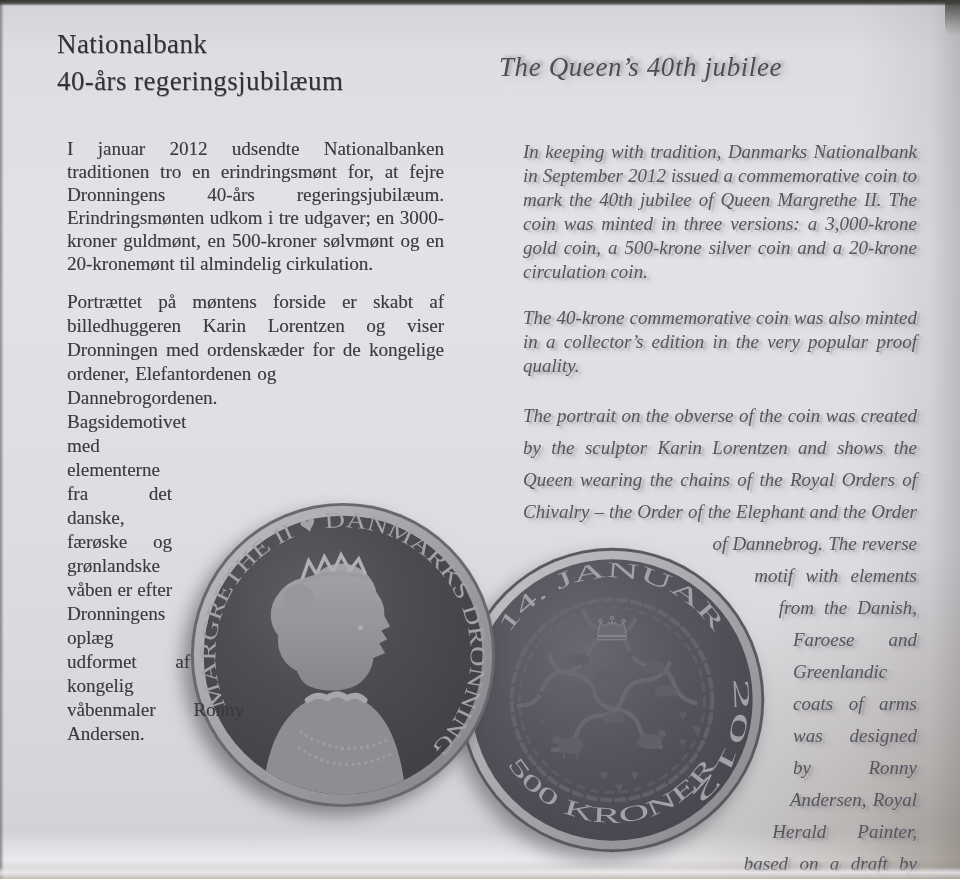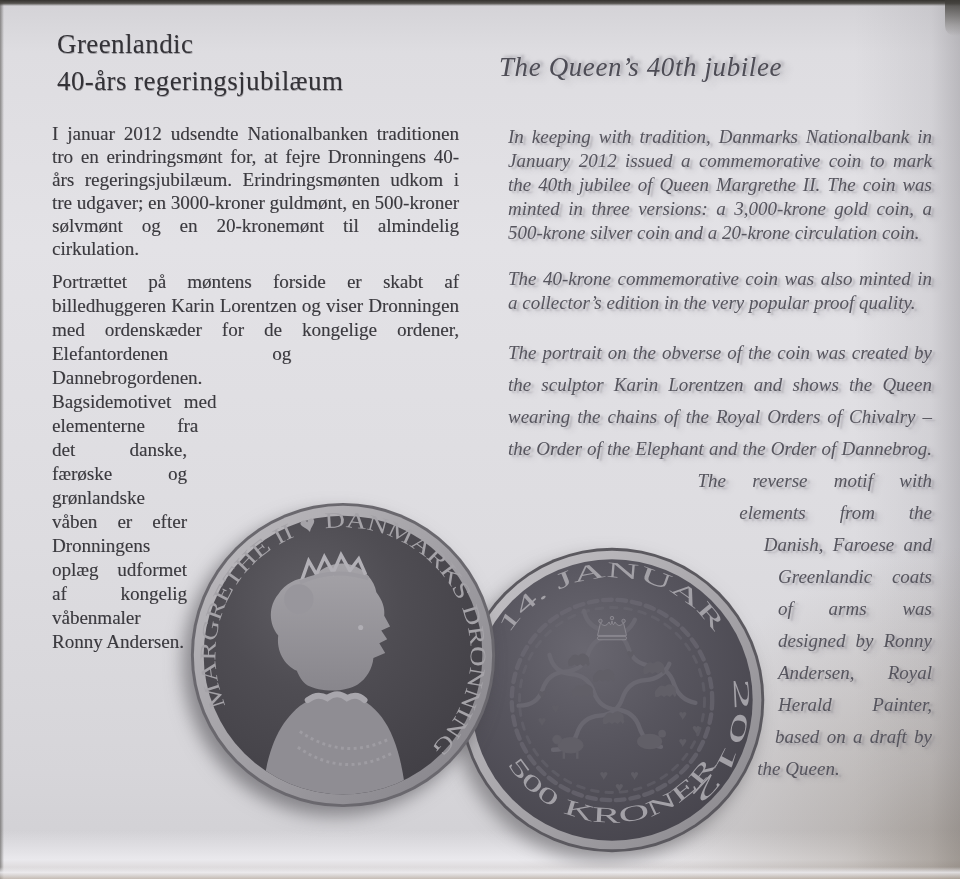--- a/index.html
+++ b/index.html
@@ -32,21 +32,21 @@
     text-shadow:0.5px 0.5px 0 rgba(51,50,55,0.35);
   }
   .heading-left span{display:block;}
   .heading-right{
     position:absolute;left:499px;top:52px;z-index:10;
     font-size:27px;font-style:italic;letter-spacing:0.6px;color:#4e4d56;
     text-shadow:3px -2px 3px rgba(110,108,118,0.40), 7px 3px 6px rgba(125,123,133,0.25);
   }
 
   .col{position:absolute;z-index:10;text-align:justify;}
-  .col p, .col .p3-block{margin:0;}
+  .col p, .col .p3-block{margin:15px;}
   .col-left{
     left:52px;top:122px;width:407px;
     font-size:19px;line-height:23px;color:#3b3a3f;
     text-shadow:0.4px 0.4px 0 rgba(59,58,63,0.35);
     hyphens:auto;
   }
   .col-left .p1{margin-bottom:10px;}
   .col-left .p2{margin-bottom:34px;}
   .col-left .p3-block{line-height:24px;}
   .spacer-obverse{
@@ -194,35 +194,35 @@
       <path d="M116 238 Q160 268 206 246" stroke="#9e9ca2" stroke-width="3" stroke-dasharray="3 3.5" fill="none"></path>
       <path d="M114 254 Q160 286 210 260" stroke="#9e9ca2" stroke-width="3" stroke-dasharray="3 3.5" fill="none"></path>
     </g>
 
     <text fill="#a5a3a8" font-size="23">
       <textPath href="#arcLlegend" startOffset="4" textLength="566" lengthAdjust="spacingAndGlyphs">MARGRETHE II ♥ DANMARKS DRONNING</textPath>
     </text>
   </svg>
 
   <div class="heading-left">
-    <span>Greenlandic</span>
+    <span>Nationalbank</span>
     <span>40-års regeringsjubilæum</span>
   </div>
   <div class="heading-right">The Queen’s 40th jubilee</div>
 
   <div class="col col-left" lang="da">
     <p class="p1">I januar 2012 udsendte Nationalbanken traditionen tro en erindringsmønt for, at fejre Dronningens 40-års regeringsjubilæum. Erindringsmønten udkom i tre udgaver; en 3000-kroner guldmønt, en 500-kroner sølvmønt og en 20-kronemønt til almindelig cirkulation.</p>
     <div class="p3-block">
       <div class="spacer-obverse"></div>
       <span>Portrættet på møntens forside er skabt af billedhuggeren Karin Lorentzen og viser Dronningen med ordenskæder for de kongelige ordener, Elefantordenen og Dannebrogordenen. Bagsidemotivet med elementerne fra det danske, færøske og grønlandske våben er efter Dronningens oplæg udformet af kongelig våbenmaler Ronny Andersen.</span>
     </div>
   </div>
 
   <div class="col col-right" lang="en">
-    <p class="p1">In keeping with tradition, Danmarks Nationalbank in January 2012 issued a commemorative coin to mark the 40th jubilee of Queen Margrethe II. The coin was minted in three versions: a 3,000-krone gold coin, a 500-krone silver coin and a 20-krone circulation coin.</p>
+    <p class="p1">In keeping with tradition, Danmarks Nationalbank in September 2012 issued a commemorative coin to mark the 40th jubilee of Queen Margrethe II. The coin was minted in three versions: a 3,000-krone gold coin, a 500-krone silver coin and a 20-krone circulation coin.</p>
     <p class="p2">The 40-krone commemorative coin was also minted in a collector’s edition in the very popular proof quality.</p>
     <div class="p3-block">
       <div class="spacer-reverse"></div>
       <span>The portrait on the obverse of the coin was created by the sculptor Karin Lorentzen and shows the Queen wearing the chains of the Royal Orders of Chivalry – the Order of the Elephant and the Order of Dannebrog. The reverse motif with elements from the Danish, Faroese and Greenlandic coats of arms was designed by Ronny Andersen, Royal Herald Painter, based on a draft by the Queen.</span>
     </div>
   </div>
 
   <div class="edge-top"></div>
   <div class="edge-top-right"></div>
   <div class="edge-left"></div>

